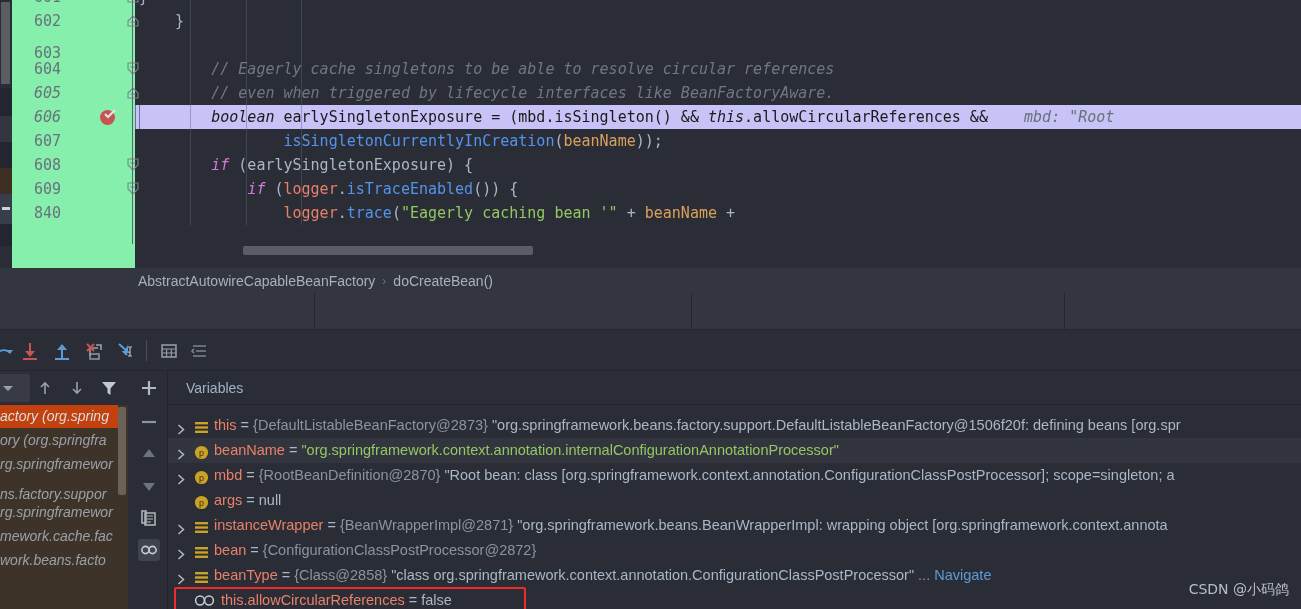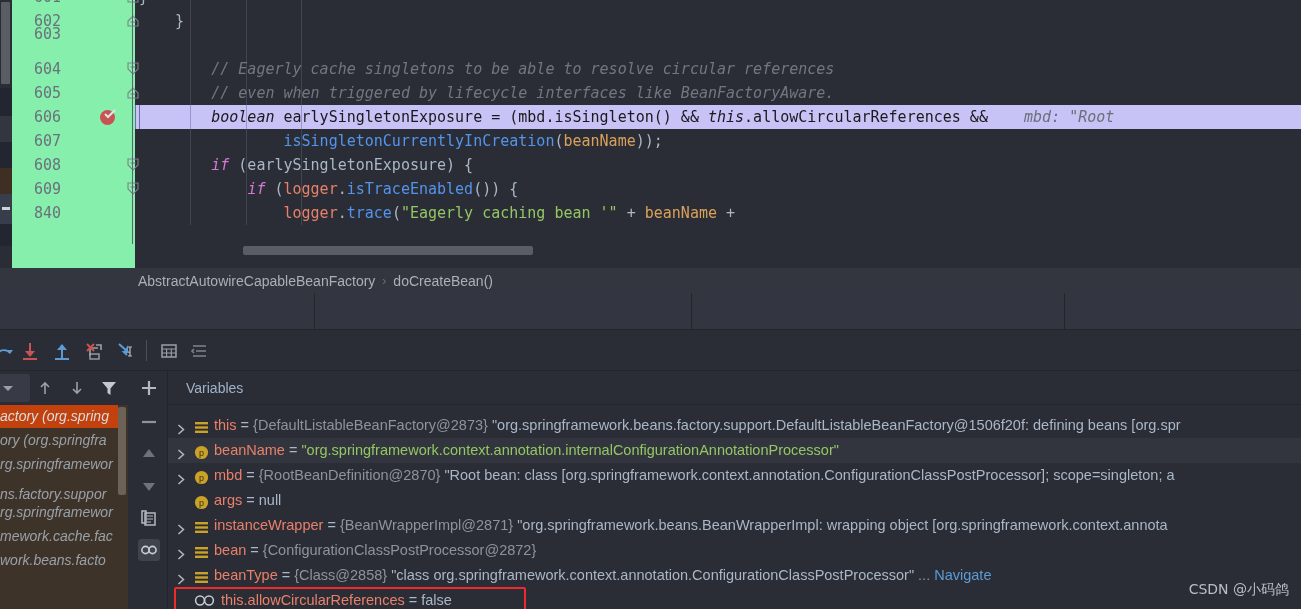--- a/index.html
+++ b/index.html
@@ -223,36 +223,36 @@
             <path d="M5.5 9 h5" stroke="#7d838c" stroke-width="1.1"></path>
           </svg>
         </div>
         <div class="ln" style="top: 9px;">602</div>
         <div class="fold" style="top: 13px;">
           <svg width="16" height="16" viewBox="0 0 16 16">
             <path d="M3 8 l5 -5 l5 5 v5 h-10 z" fill="none" stroke="#7d838c" stroke-width="1.1"></path>
             <path d="M5.5 9 h5" stroke="#7d838c" stroke-width="1.1"></path>
           </svg>
         </div>
-        <div class="ln" style="top: 22px;">603</div>
+        <div class="ln" style="top: 41px;">603</div>
         <div class="ln" style="top: 57px;">604</div>
         <div class="fold" style="top: 61px;">
           <svg width="16" height="16" viewBox="0 0 16 16">
             <path d="M3 2 h10 v6 l-5 5 l-5 -5 z" fill="none" stroke="#7d838c" stroke-width="1.1"></path>
             <path d="M5.5 6 h5" stroke="#7d838c" stroke-width="1.1"></path>
           </svg>
         </div>
-        <div class="ln" style="top: 81px;">605</div>
+        <div class="ln" style="top: 81px; font-style: italic;">605</div>
         <div class="fold" style="top: 85px;">
           <svg width="16" height="16" viewBox="0 0 16 16">
             <path d="M3 8 l5 -5 l5 5 v5 h-10 z" fill="none" stroke="#7d838c" stroke-width="1.1"></path>
             <path d="M5.5 9 h5" stroke="#7d838c" stroke-width="1.1"></path>
           </svg>
         </div>
-        <div class="ln" style="top: 105px;">606</div>
+        <div class="ln" style="top: 105px; font-style: italic;">606</div>
         <div class="bp" style="top: 109px;">
           <span class="dot"></span>
           <svg class="chk" width="12" height="12" viewBox="0 0 12 12">
             <path d="M1 5 l3 3 l7 -7" stroke="#dfe3e8" stroke-width="2" fill="none"></path>
           </svg>
         </div>
         <div class="ln" style="top: 129px;">607</div>
         <div class="ln" style="top: 153px;">608</div>
         <div class="fold" style="top: 157px;">
           <svg width="16" height="16" viewBox="0 0 16 16">

